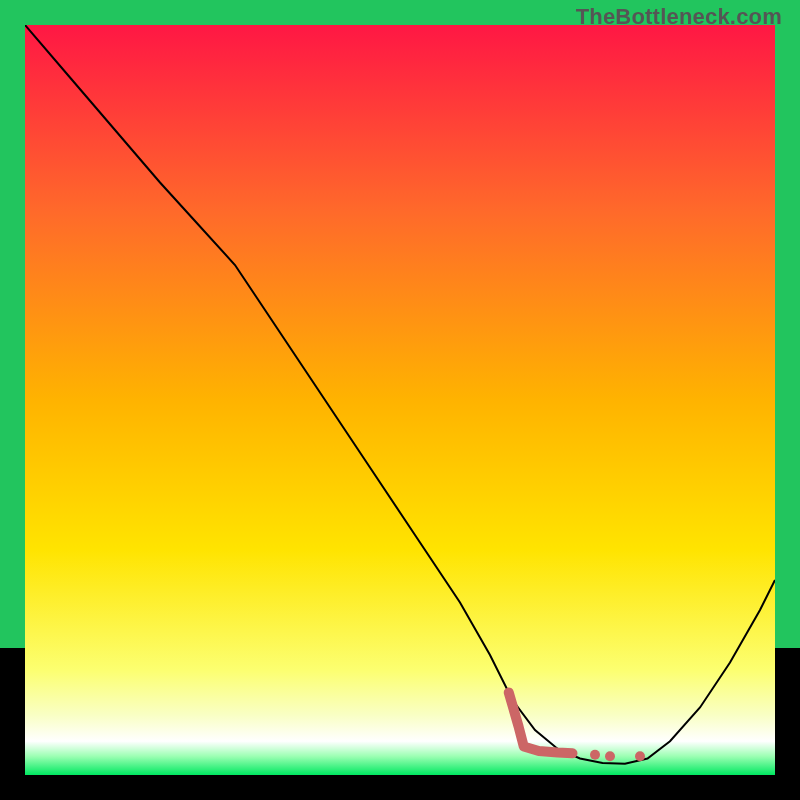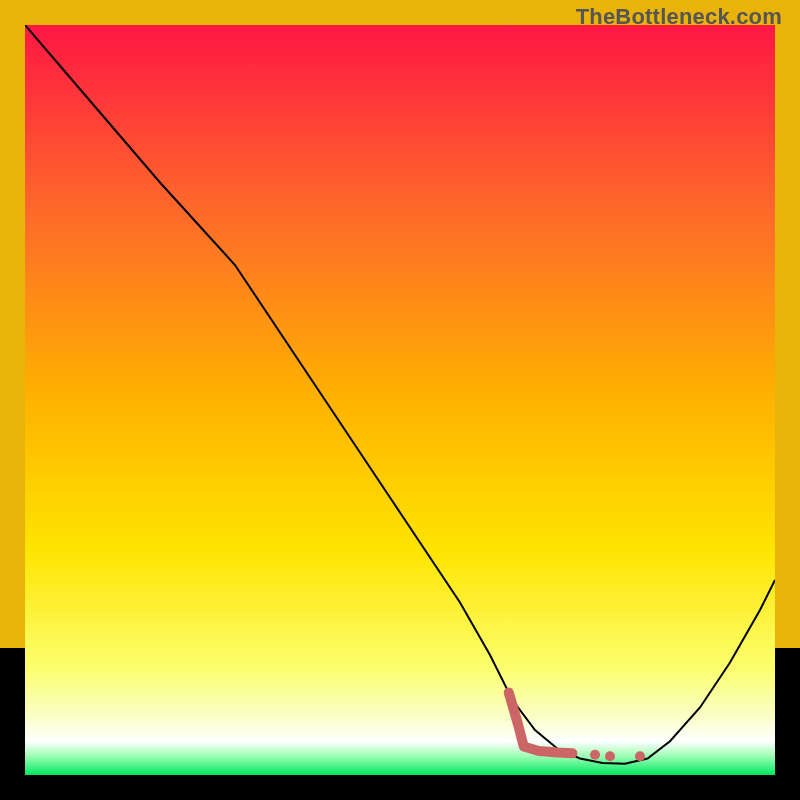--- a/index.html
+++ b/index.html
@@ -8,21 +8,21 @@
     width: 800px;
     height: 800px;
     background: #000;
     overflow: hidden;
     font-family: Arial, Helvetica, sans-serif;
   }
   .frame {
     width: 800px;
     height: 648px;
     position: relative;
-    background: #eab308;
+    background: #22c55e;
   }
   .watermark {
     position: absolute;
     top: 4px;
     right: 18px;
     color: #555;
     font-size: 22px;
     font-weight: 600;
     letter-spacing: 0.2px;
     user-select: none;

